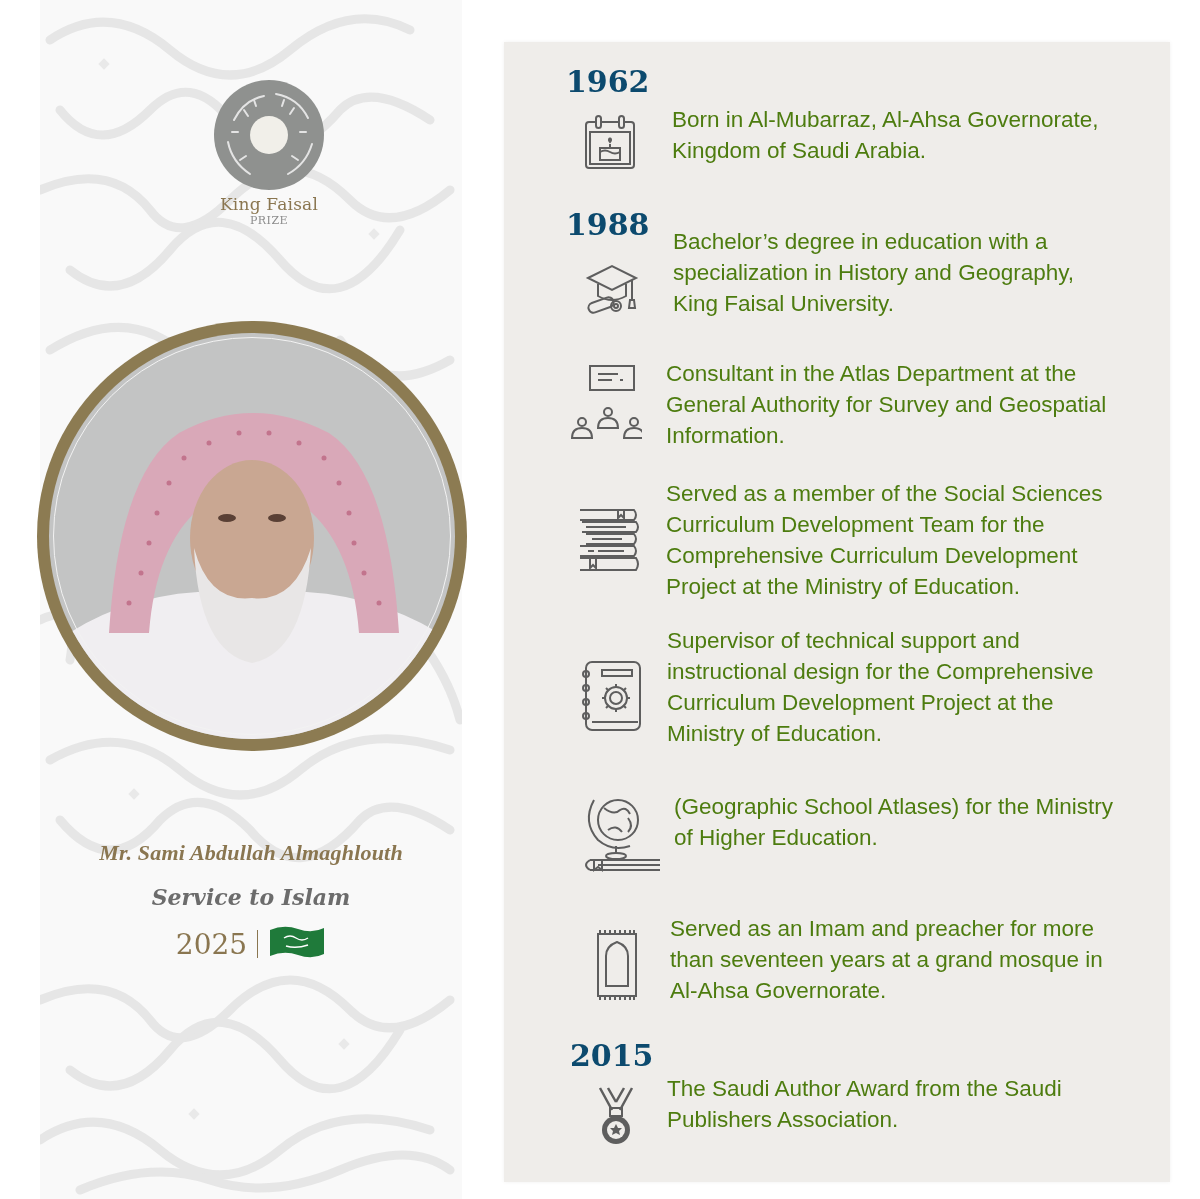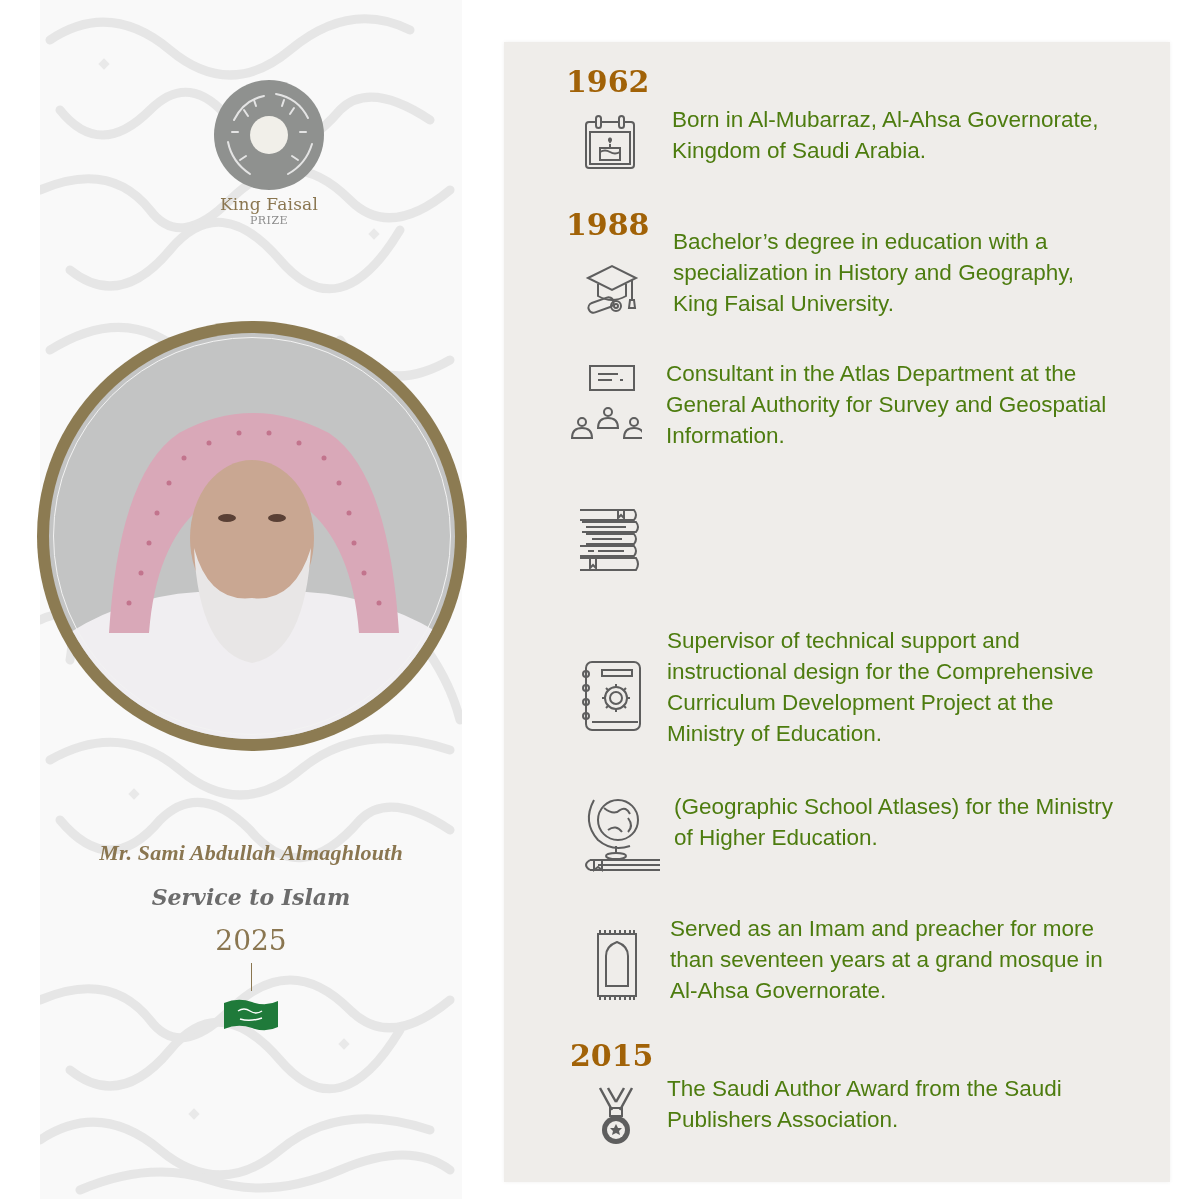--- a/index.html
+++ b/index.html
@@ -41,32 +41,32 @@
     border:1.5px solid #f2f2f2;
   }
 
   
   .name-block { position:absolute; left:40px; top:840px; width:422px; text-align:center; }
   .person-name {
     font-family:Liberation Serif, serif; font-weight:bold; color:#8a7650; font-size:22px; font-style:italic;
     letter-spacing:0.2px;
   }
   .category { margin-top:18px; font-family:"DejaVu Serif", serif; font-weight:bold; color:#6c6c6c; font-size:22px; font-style:italic; }
-  .year-row { margin-top:14px; display:flex; justify-content:center; align-items:center; gap:6px;flex-direction:column; }
+  .year-row { margin-top:14px; display:flex; justify-content:center; align-items:center; gap:6px; }
   .year-row .yr { font-family:"DejaVu Serif", serif; color:#8a7650; font-size:28px; }
   .year-row .sep { width:1px; height:28px; background:#8a7650; margin:0 4px; }
 
   
   .panel {
     position:absolute; left:504px; top:42px; width:666px; height:1140px;
     background:#efedea;
     box-shadow:0 0 4px rgba(0,0,0,0.06);
   }
   .year-label {
-    position:absolute; font-family:"DejaVu Serif", serif; font-weight:bold; color:#a16207; font-size:30px;
+    position:absolute; font-family:"DejaVu Serif", serif; font-weight:bold; color:#0c4a6e; font-size:30px;
   }
   .entry-icon { position:absolute; }
   .entry-text {
     position:absolute; color:#4d7c0f; font-family:"Liberation Sans", sans-serif; font-size:22.5px; line-height:31px;
   }
 </style>
 </head>
 <body>
 
 <div class="left-strip">
@@ -241,20 +241,26 @@
       <path d="M4 14 h54 q4 5 0 10 h-54"></path>
         <path d="M8 19 h40"></path>
       <path d="M8 26 h48 q4 5 0 10 h-48"></path>
         <path d="M14 31 h30"></path>
       <path d="M2 38 h54 q4 5 0 10 h-54"></path>
         <path d="M10 43 h6 M20 43 h26"></path>
       <path d="M2 50 h56 q4 6 0 12 h-56"></path>
         <path d="M12 50 v10 l3 -3 l3 3 v-10"></path>
     </svg>
   </div>
+  <div class="entry-text" style="left:162px;top:436px">
+    <div>Served as a member of the Social Sciences</div>
+    <div>Curriculum Development Team for the</div>
+    <div>Comprehensive Curriculum Development</div>
+    <div>Project at the Ministry of Education.</div>
+  </div>
 
   <div class="entry-icon" style="left:76px;top:618px">
     <svg width="62" height="72" viewBox="0 0 62 72" fill="none" stroke="#5e5e5e" stroke-width="2">
       <rect x="6" y="2" width="54" height="68" rx="6"></rect>
       <path d="M12 62 h46"></path>
       <rect x="22" y="10" width="30" height="6"></rect>
       <circle cx="6" cy="14" r="3"></circle>
         <circle cx="6" cy="28" r="3"></circle>
         <circle cx="6" cy="42" r="3"></circle>
         <circle cx="6" cy="56" r="3"></circle>

